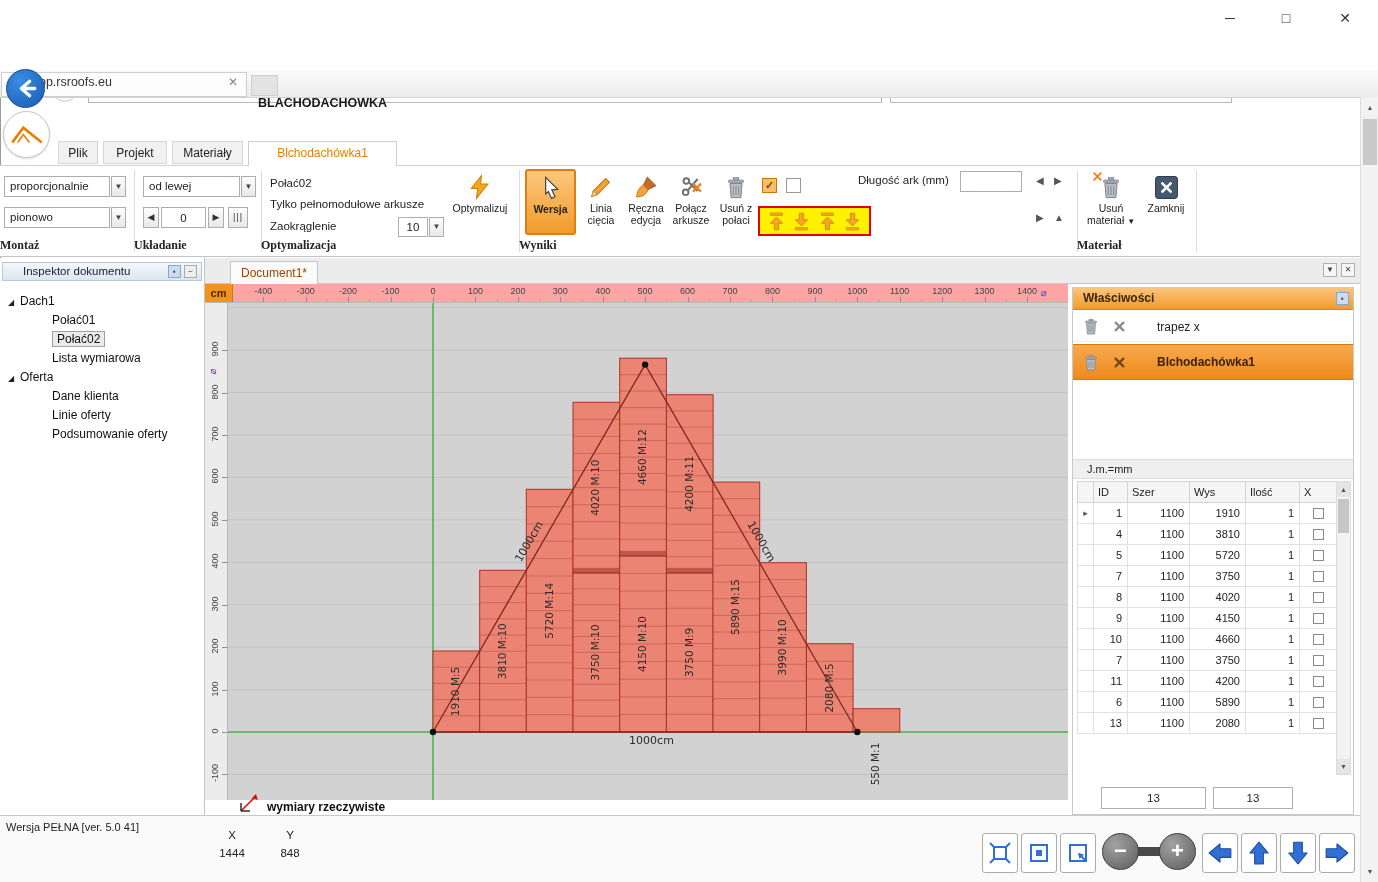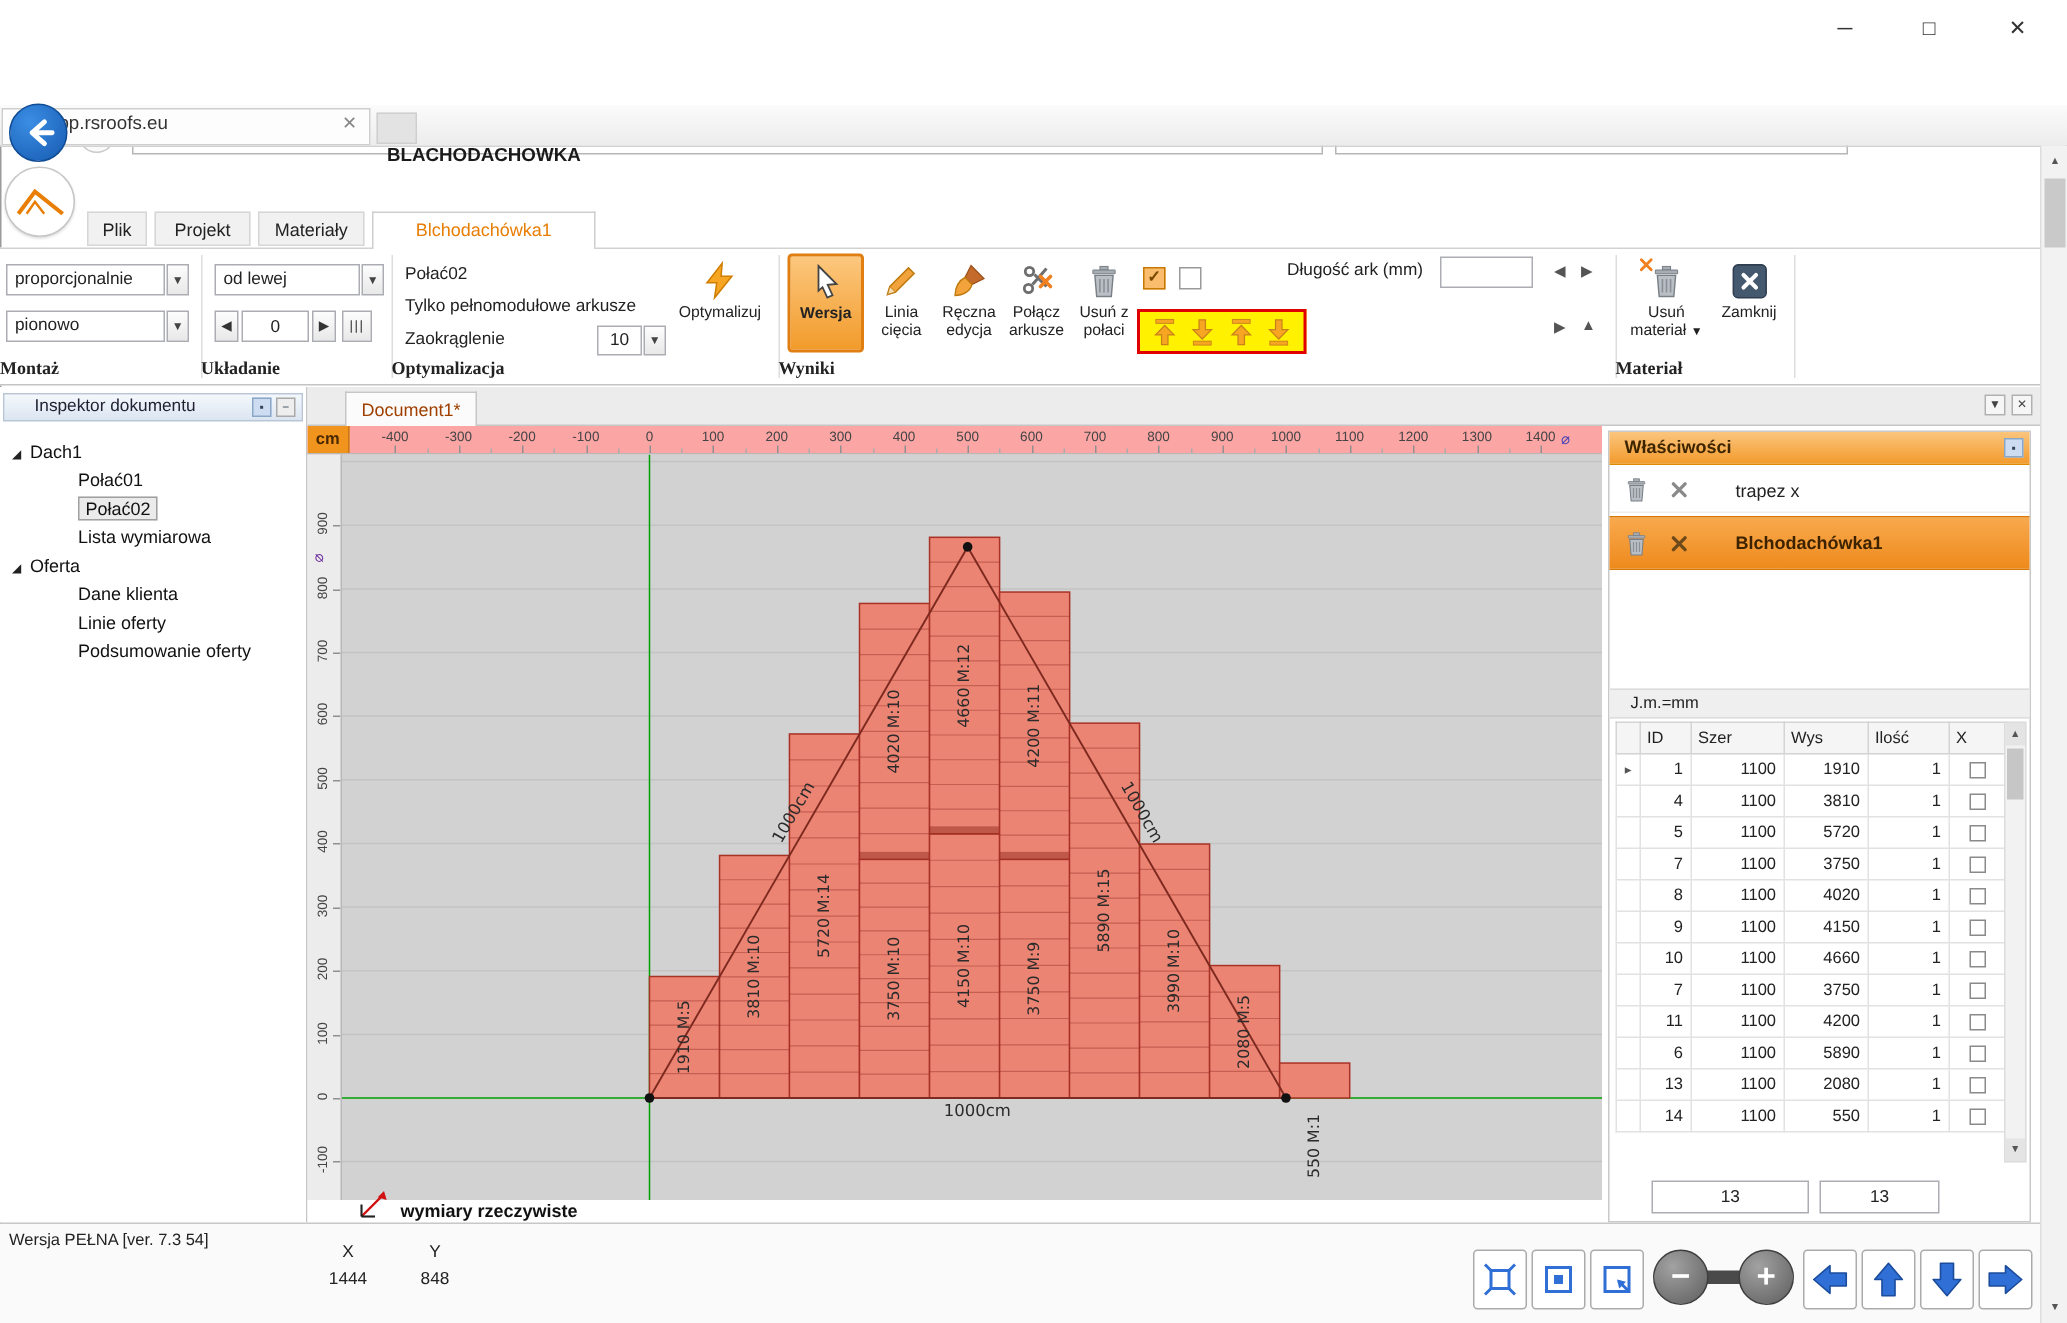--- a/index.html
+++ b/index.html
@@ -789,41 +789,33 @@
           <td class="cchk"><span class="chk"></span></td>
         </tr>
         <tr>
           <td class="cmark"></td>
           <td class="num">13</td>
           <td class="num">1100</td>
           <td class="num">2080</td>
           <td class="num">1</td>
           <td class="cchk"><span class="chk"></span></td>
         </tr>
-        <tr>
-          <td class="cmark"></td>
-          <td class="num">14</td>
-          <td class="num">1100</td>
-          <td class="num">550</td>
-          <td class="num">1</td>
-          <td class="cchk"><span class="chk"></span></td>
-        </tr>
       </tbody>
   </table>
   <div id="pscroll">
     <div class="scrarr" style="top:0">▲</div>
     <div id="pthumb"></div>
     <div class="scrarr" style="bottom:0">▼</div>
   </div>
   <input class="inp pfoot" style="left: 28px; width: 105px;" value="13">
   <input class="inp pfoot" style="left: 140px; width: 80px;" value="13">
 </div>
 
 <div id="statusbar">
-  <div id="version">Wersja PEŁNA [ver. 7.3 54]</div>
+  <div id="version">Wersja PEŁNA [ver. 5.0 41]</div>
   <div class="xy" style="left:204px;top:13px">X</div>
   <div class="xy" style="left:204px;top:31px">1444</div>
   <div class="xy" style="left:262px;top:13px">Y</div>
   <div class="xy" style="left:262px;top:31px">848</div>
   <div class="navbtn" style="left:982px">
       <svg class="icon" width="24" height="24">
         <use href="#i-zoomext"></use>
       </svg>
     </div>
   <div class="navbtn" style="left:1021px">

